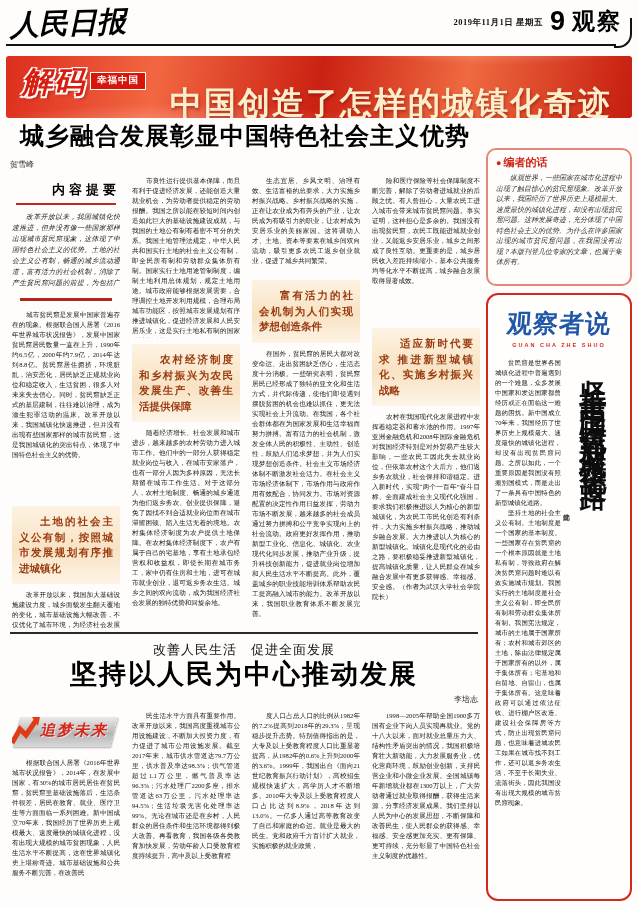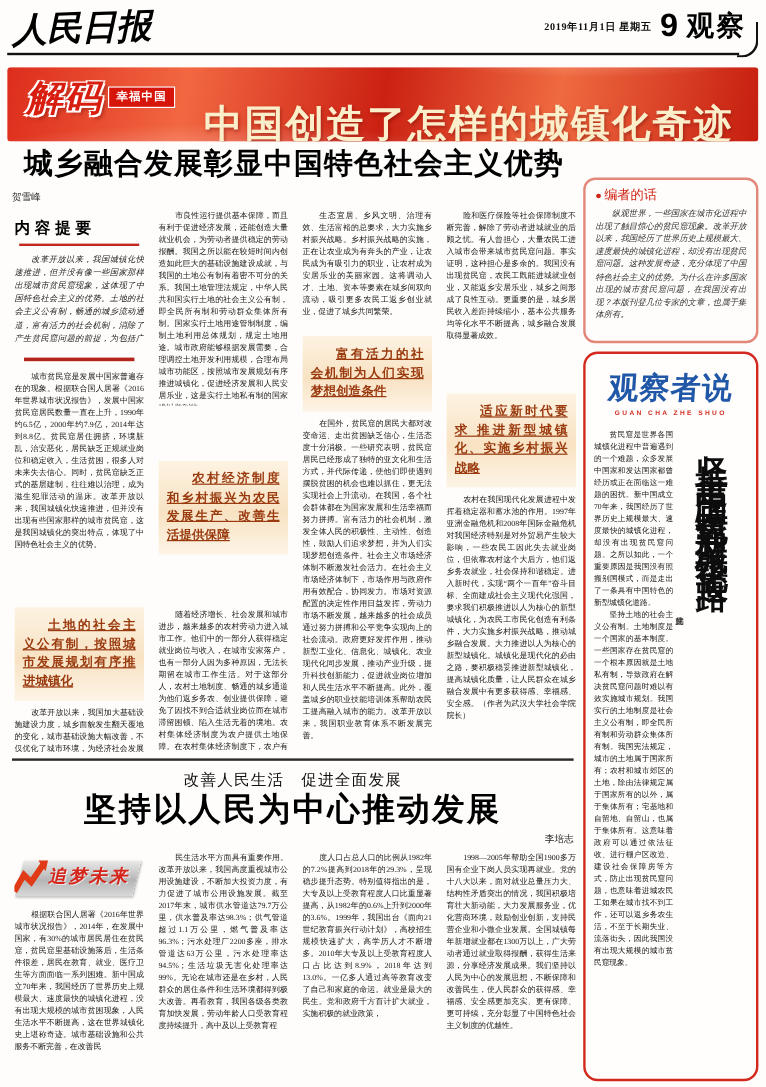--- a/index.html
+++ b/index.html
@@ -33,41 +33,41 @@
   .banner-title{position:absolute;left:150px;width:470px;top:26px;text-align:center;font-size:32px;
       font-weight:900;color:#fbeecb;letter-spacing:2px;font-family:"Liberation Sans",sans-serif;
       text-shadow:1px 2px 3px rgba(110,10,0,.45);}
 
   
   .main-headline{position:absolute;left:10px;top:120px;width:470px;text-align:center;font-size:24px;
       font-weight:900;letter-spacing:1px;color:#000;font-family:"Liberation Sans",sans-serif;}
   .main-byline{position:absolute;left:10px;top:159px;width:470px;text-align:left;font-size:8px;color:#222;}
 
   .mcol{position:absolute;top:176px;width:108px;height:452px;overflow:hidden;display:flex;flex-direction:column;}
-  .mcol1{left:12px;} .mcol2{left:132px;gap:40px;} .mcol3{left:252px;} .mcol4{left:372px;}
+  .mcol1{left:12px;} .mcol2{left:132px;} .mcol3{left:252px;} .mcol4{left:372px;}
 
   .smalltext{font-size:6.6px;line-height:10px;text-align:justify;color:#161616;text-indent:14px;}
   .fill{flex:1 1 auto;overflow:hidden;}
 
   .summary-box{height:150px;overflow:hidden;}
-  .summary-title{text-align:left;font-size:13px;font-weight:bold;letter-spacing:4px;padding:5px 0 4px;color:#000;}
+  .summary-title{text-align:right;font-size:13px;font-weight:bold;letter-spacing:4px;padding:5px 0 4px;color:#000;}
   .summary-rule{height:2px;background:#c3281e;margin:0 4px 6px;}
   .summary-text{font-size:6.9px;line-height:11px;font-style:italic;text-align:justify;color:#222;text-indent:14px;}
   .red-rule{height:3px;background:#b3241b;margin:9px 8px;flex:0 0 auto;}
 
   .subhead-box{background:linear-gradient(180deg,#fdf3e2,#f8e2c3 55%,#fdf4e6);color:#9a3b0f;font-weight:bold;
       font-size:10.5px;line-height:15.5px;padding:8px 7px;margin:6px 0;text-align:justify;text-indent:21px;
-      font-family:"Liberation Sans",sans-serif;flex:0 0 auto;text-decoration:underline;}
+      font-family:"Liberation Sans",sans-serif;flex:0 0 auto;}
 
   .t-block{overflow:hidden;flex:0 0 auto;}
 
   
   .editor-box{position:absolute;left:486px;top:148px;width:146px;height:138px;border:2px solid #e2877a;
       border-radius:10px;background:#fffdfb;padding:5px 8px;box-sizing:border-box;overflow:hidden;}
-  .editor-title{color:#cf2417;font-weight:normal;font-size:11px;margin-bottom:3px;font-family:"Liberation Sans",sans-serif;}
+  .editor-title{color:#cf2417;font-weight:bold;font-size:11px;margin-bottom:3px;font-family:"Liberation Sans",sans-serif;}
   .bullet{color:#cf2417;font-size:9px;margin-right:2px;}
   .editor-text{font-size:7px;line-height:10.5px;font-style:italic;text-align:justify;color:#333;text-indent:14px;}
 
   .observer-box{position:absolute;left:486px;top:293px;width:146px;height:608px;border:2px solid #d2281e;
       border-radius:12px;background:#fffefc;box-sizing:border-box;padding:8px 7px;overflow:hidden;}
   .observer-logo{text-align:center;margin-top:4px;font-size:25px;font-weight:900;color:#2057a7;
       font-family:"Liberation Sans",sans-serif;transform:skewX(-4deg);letter-spacing:1px;}
   .observer-logo-sub{text-align:center;font-size:5.5px;letter-spacing:2px;color:#d2281e;font-weight:bold;
       margin-top:2px;font-family:"Liberation Sans",sans-serif;}
   .observer-content{position:relative;margin-top:10px;height:508px;display:flex;overflow:hidden;}

